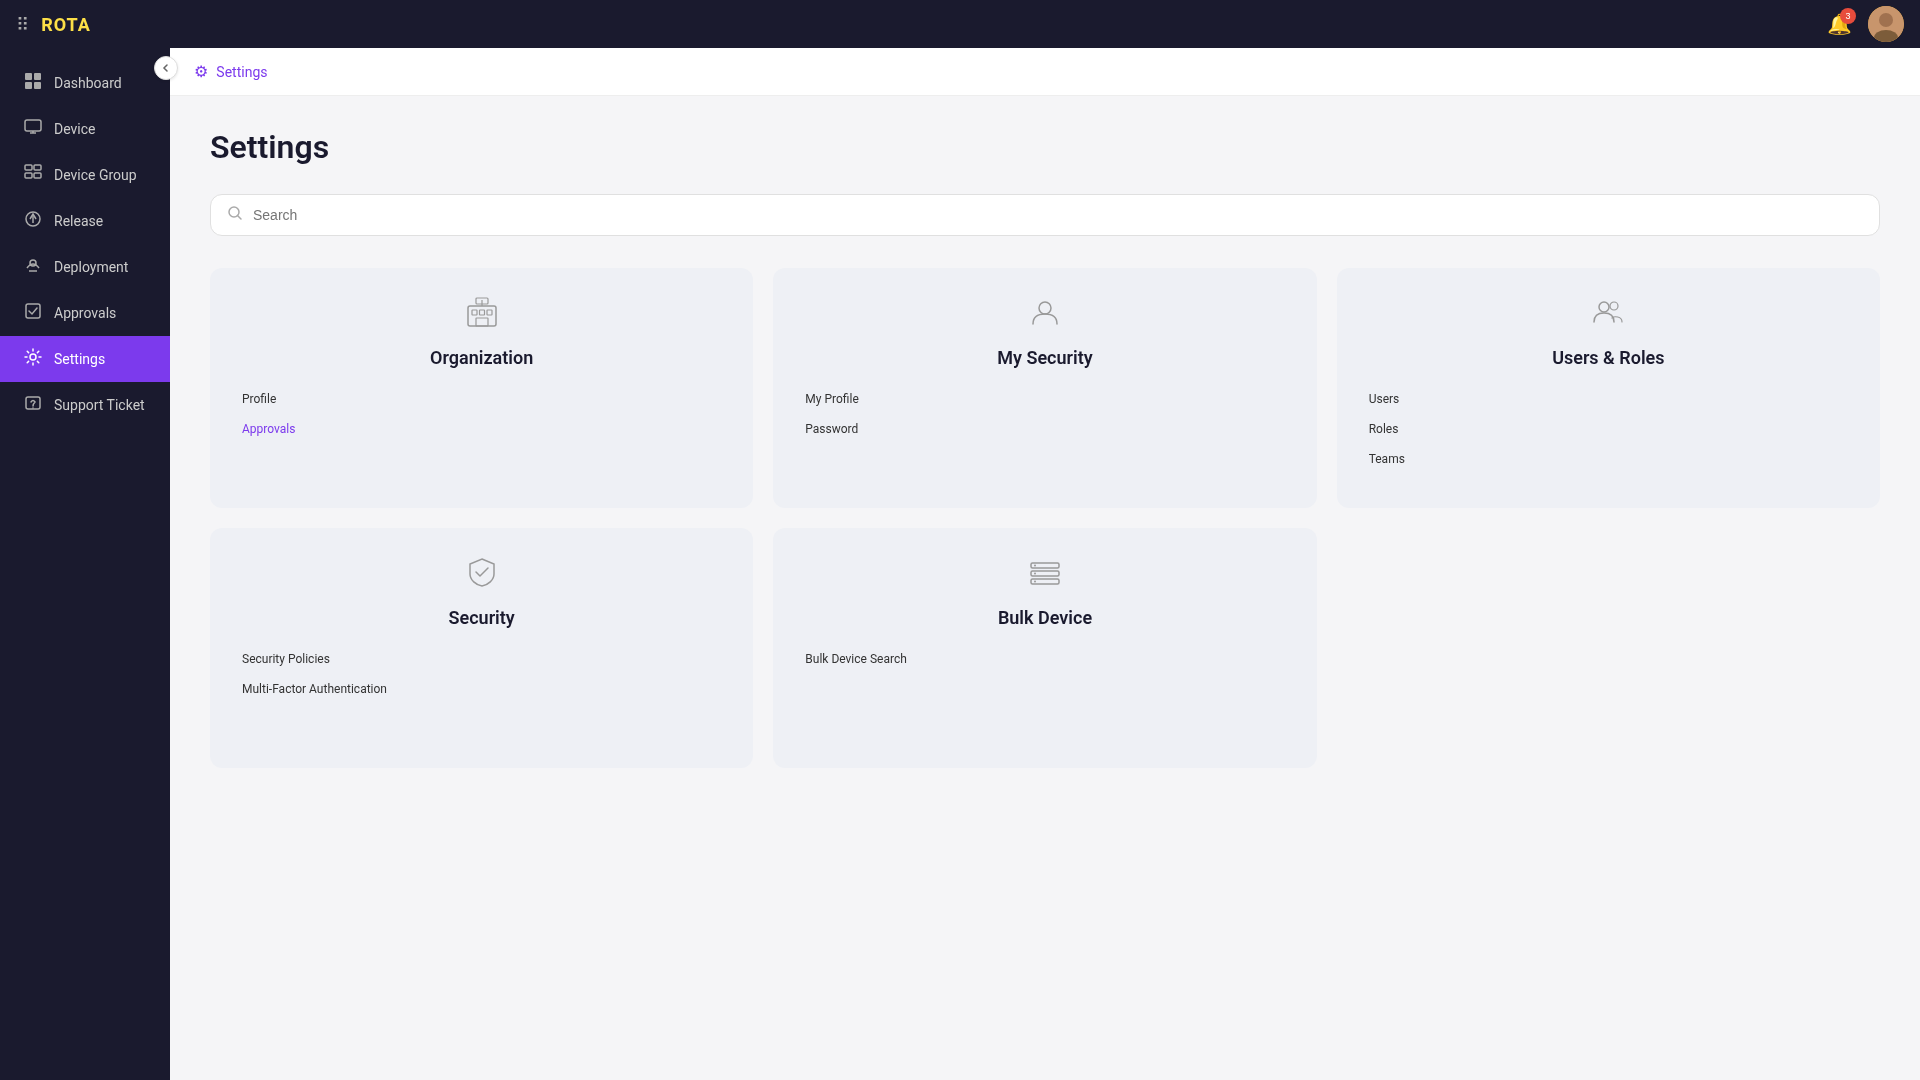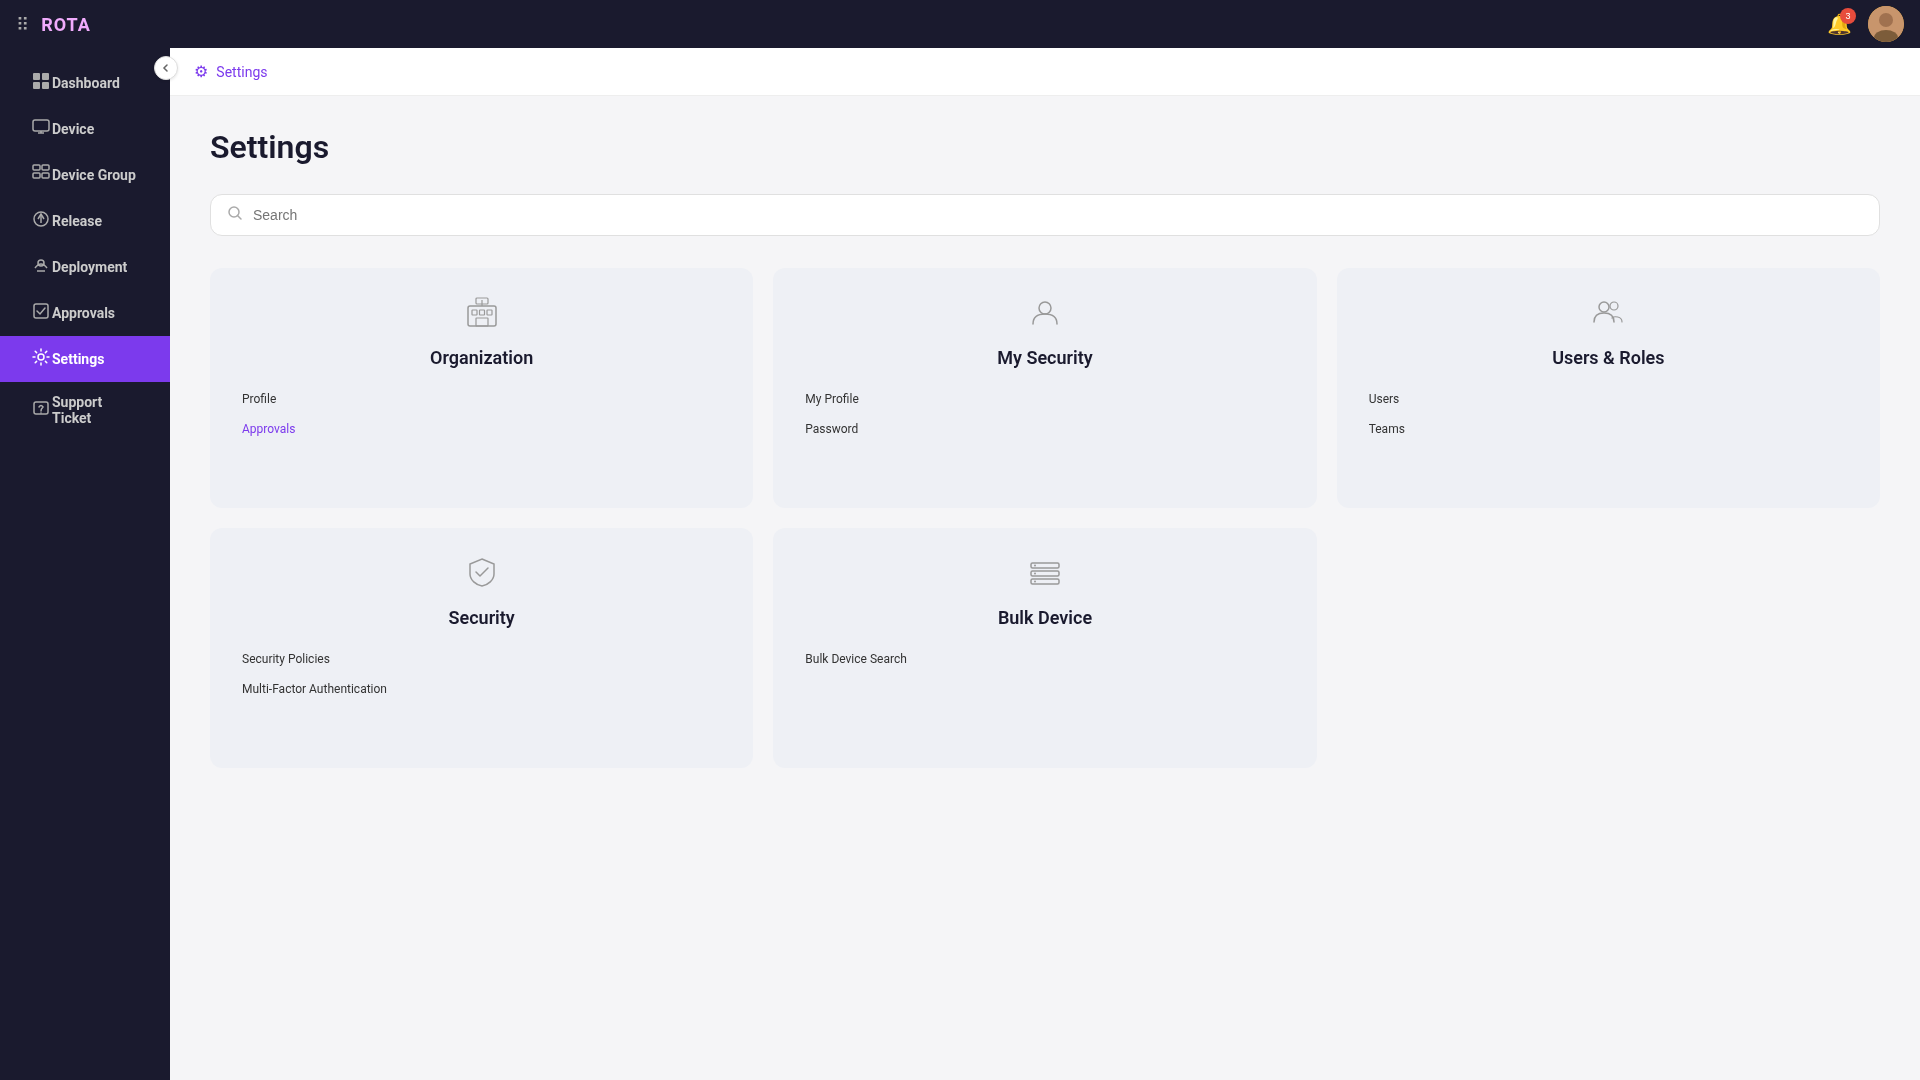--- a/index.html
+++ b/index.html
@@ -5,21 +5,21 @@
     * { margin: 0; padding: 0; box-sizing: border-box; }
     body { font-family: -apple-system, BlinkMacSystemFont, 'Segoe UI', Roboto, sans-serif; background: #f5f5f7; display: flex; height: 1080px; width: 1920px; overflow: hidden; }
 
     
     .topbar {
       position: fixed; top: 0; left: 0; right: 0; height: 48px;
       background: #1a1a2e; display: flex; align-items: center;
       padding: 0 16px; z-index: 100; justify-content: space-between;
     }
     .topbar-left { display: flex; align-items: center; gap: 12px; }
-    .topbar-logo { color: #f0abfc; font-weight: 700; font-size: 18px; letter-spacing: 1px; }
+    .topbar-logo { color: #fde047; font-weight: 700; font-size: 18px; letter-spacing: 1px; }
     .topbar-grid-icon { color: #aaa; font-size: 18px; }
     .topbar-right { display: flex; align-items: center; gap: 16px; }
     .notif-btn {
       position: relative; background: none; border: none; cursor: pointer;
       color: #fff; font-size: 20px;
     }
     .notif-badge {
       position: absolute; top: -4px; right: -4px;
       background: #e74c3c; color: #fff; font-size: 9px;
       border-radius: 50%; width: 16px; height: 16px;
@@ -37,25 +37,24 @@
       display: flex; align-items: flex-end; justify-content: center;
     }
 
     
     .sidebar {
       position: fixed; top: 48px; left: 0; bottom: 0; width: 170px;
       background: #1a1a2e; display: flex; flex-direction: column;
       padding: 12px 0; z-index: 50;
     }
     .sidebar-item {
-      display: flex; align-items: center; gap: 2px;
-      padding: 12px 32px; cursor: pointer; color: #ccc;
+      display: flex; align-items: center; gap: 12px;
+      padding: 12px 24px; cursor: pointer; color: #ccc;
       font-size: 14px; transition: background 0.2s;
       text-decoration: none;
-      font-weight: bold;
     }
     .sidebar-item.active {
       background: #7c3aed; color: #fff; border-radius: 0;
     }
     .sidebar-icon { font-size: 16px; flex-shrink: 0; }
 
     
     .collapse-btn {
       position: fixed; top: 48px; left: 154px; z-index: 200;
       width: 24px; height: 24px; background: #fff; border: 1px solid #ddd;
@@ -298,20 +297,21 @@
               <circle cx="12" cy="11" r="5" stroke="#999" stroke-width="1.5" fill="none"></circle>
               <path d="M2 26 C2 20 6 17 12 17 C18 17 22 20 22 26" stroke="#999" stroke-width="1.5" fill="none" stroke-linecap="round"></path>
               <circle cx="22" cy="10" r="4" stroke="#999" stroke-width="1.2" fill="none"></circle>
               <path d="M20 22 C22 20 30 20 30 26" stroke="#999" stroke-width="1.2" fill="none" stroke-linecap="round"></path>
             </svg>
           </span>
           <span class="card-title">Users &amp; Roles</span>
         </div>
         <div class="card-links">
           <a class="card-link">Users</a>
+          <a class="card-link">Roles</a>
           <a class="card-link">Teams</a>
         </div>
       </div>
     </div>
 
     <div class="cards-grid-2">
 
       <div class="card">
         <div class="card-header">
           <span class="card-icon">

